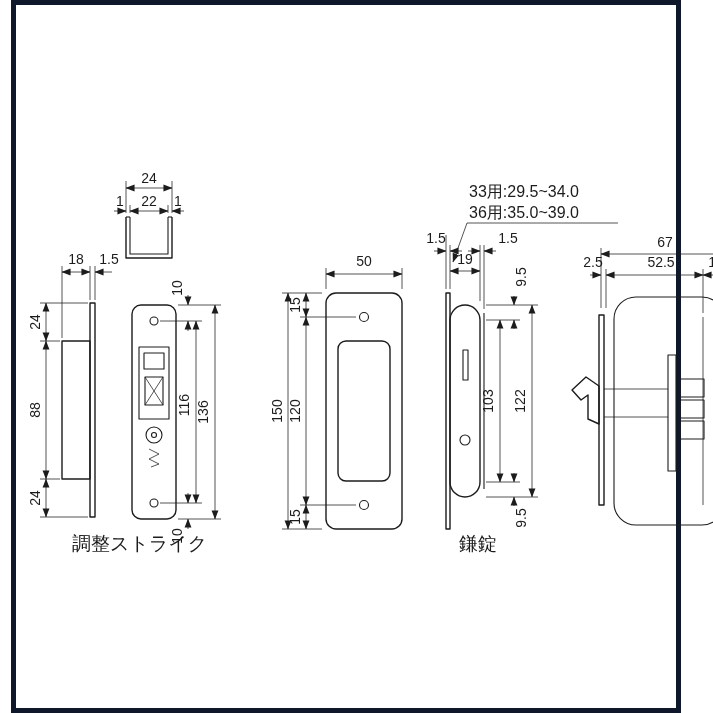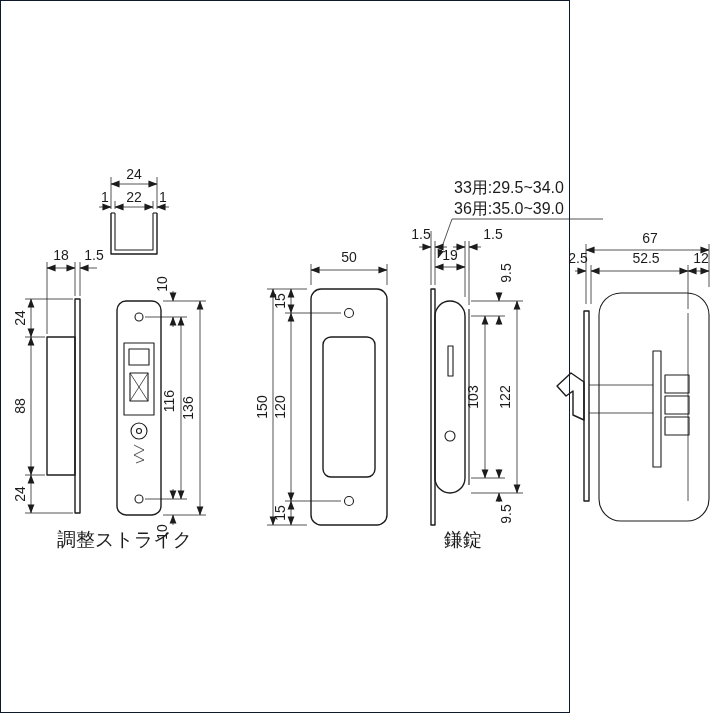--- a/index.html
+++ b/index.html
@@ -1,19 +1,19 @@
 <!DOCTYPE html>
 <html><head>
 <meta charset="utf-8">
 <style>
   :root { --ink:#1c1c1c; --bg:#ffffff; }
   html,body { margin:0; padding:0; background:var(--bg); }
-  .page { width:570px; height:713px; position:relative; background:var(--bg);
-          box-sizing:border-box; border:1px solid #0f172a;
-          font-family:"Liberation Sans", sans-serif; }
+  .page { width:670px; height:713px; position:relative; background:var(--bg);
+          box-sizing:border-box; border:5px solid #0f172a;
+          font-family:"Liberation Sans", sans-serif;margin-left:11px; }
   svg { display:block; }
   .ol  { fill:none; stroke:var(--ink); stroke-width:1.4; stroke-linejoin:round; }
   .ol2 { fill:none; stroke:var(--ink); stroke-width:1.1; stroke-linejoin:round; }
   .xt  { fill:none; stroke:var(--ink); stroke-width:0.75; }
   .dm  { fill:none; stroke:var(--ink); stroke-width:0.75;
          marker-start:url(#arw); marker-end:url(#arw); }
   .da  { fill:none; stroke:var(--ink); stroke-width:0.75; marker-end:url(#arw); }
   text { fill:var(--ink); font-family:"Liberation Sans", sans-serif;
          font-size:14px; text-anchor:middle; }
   text.note { font-size:16px; text-anchor:start; }

